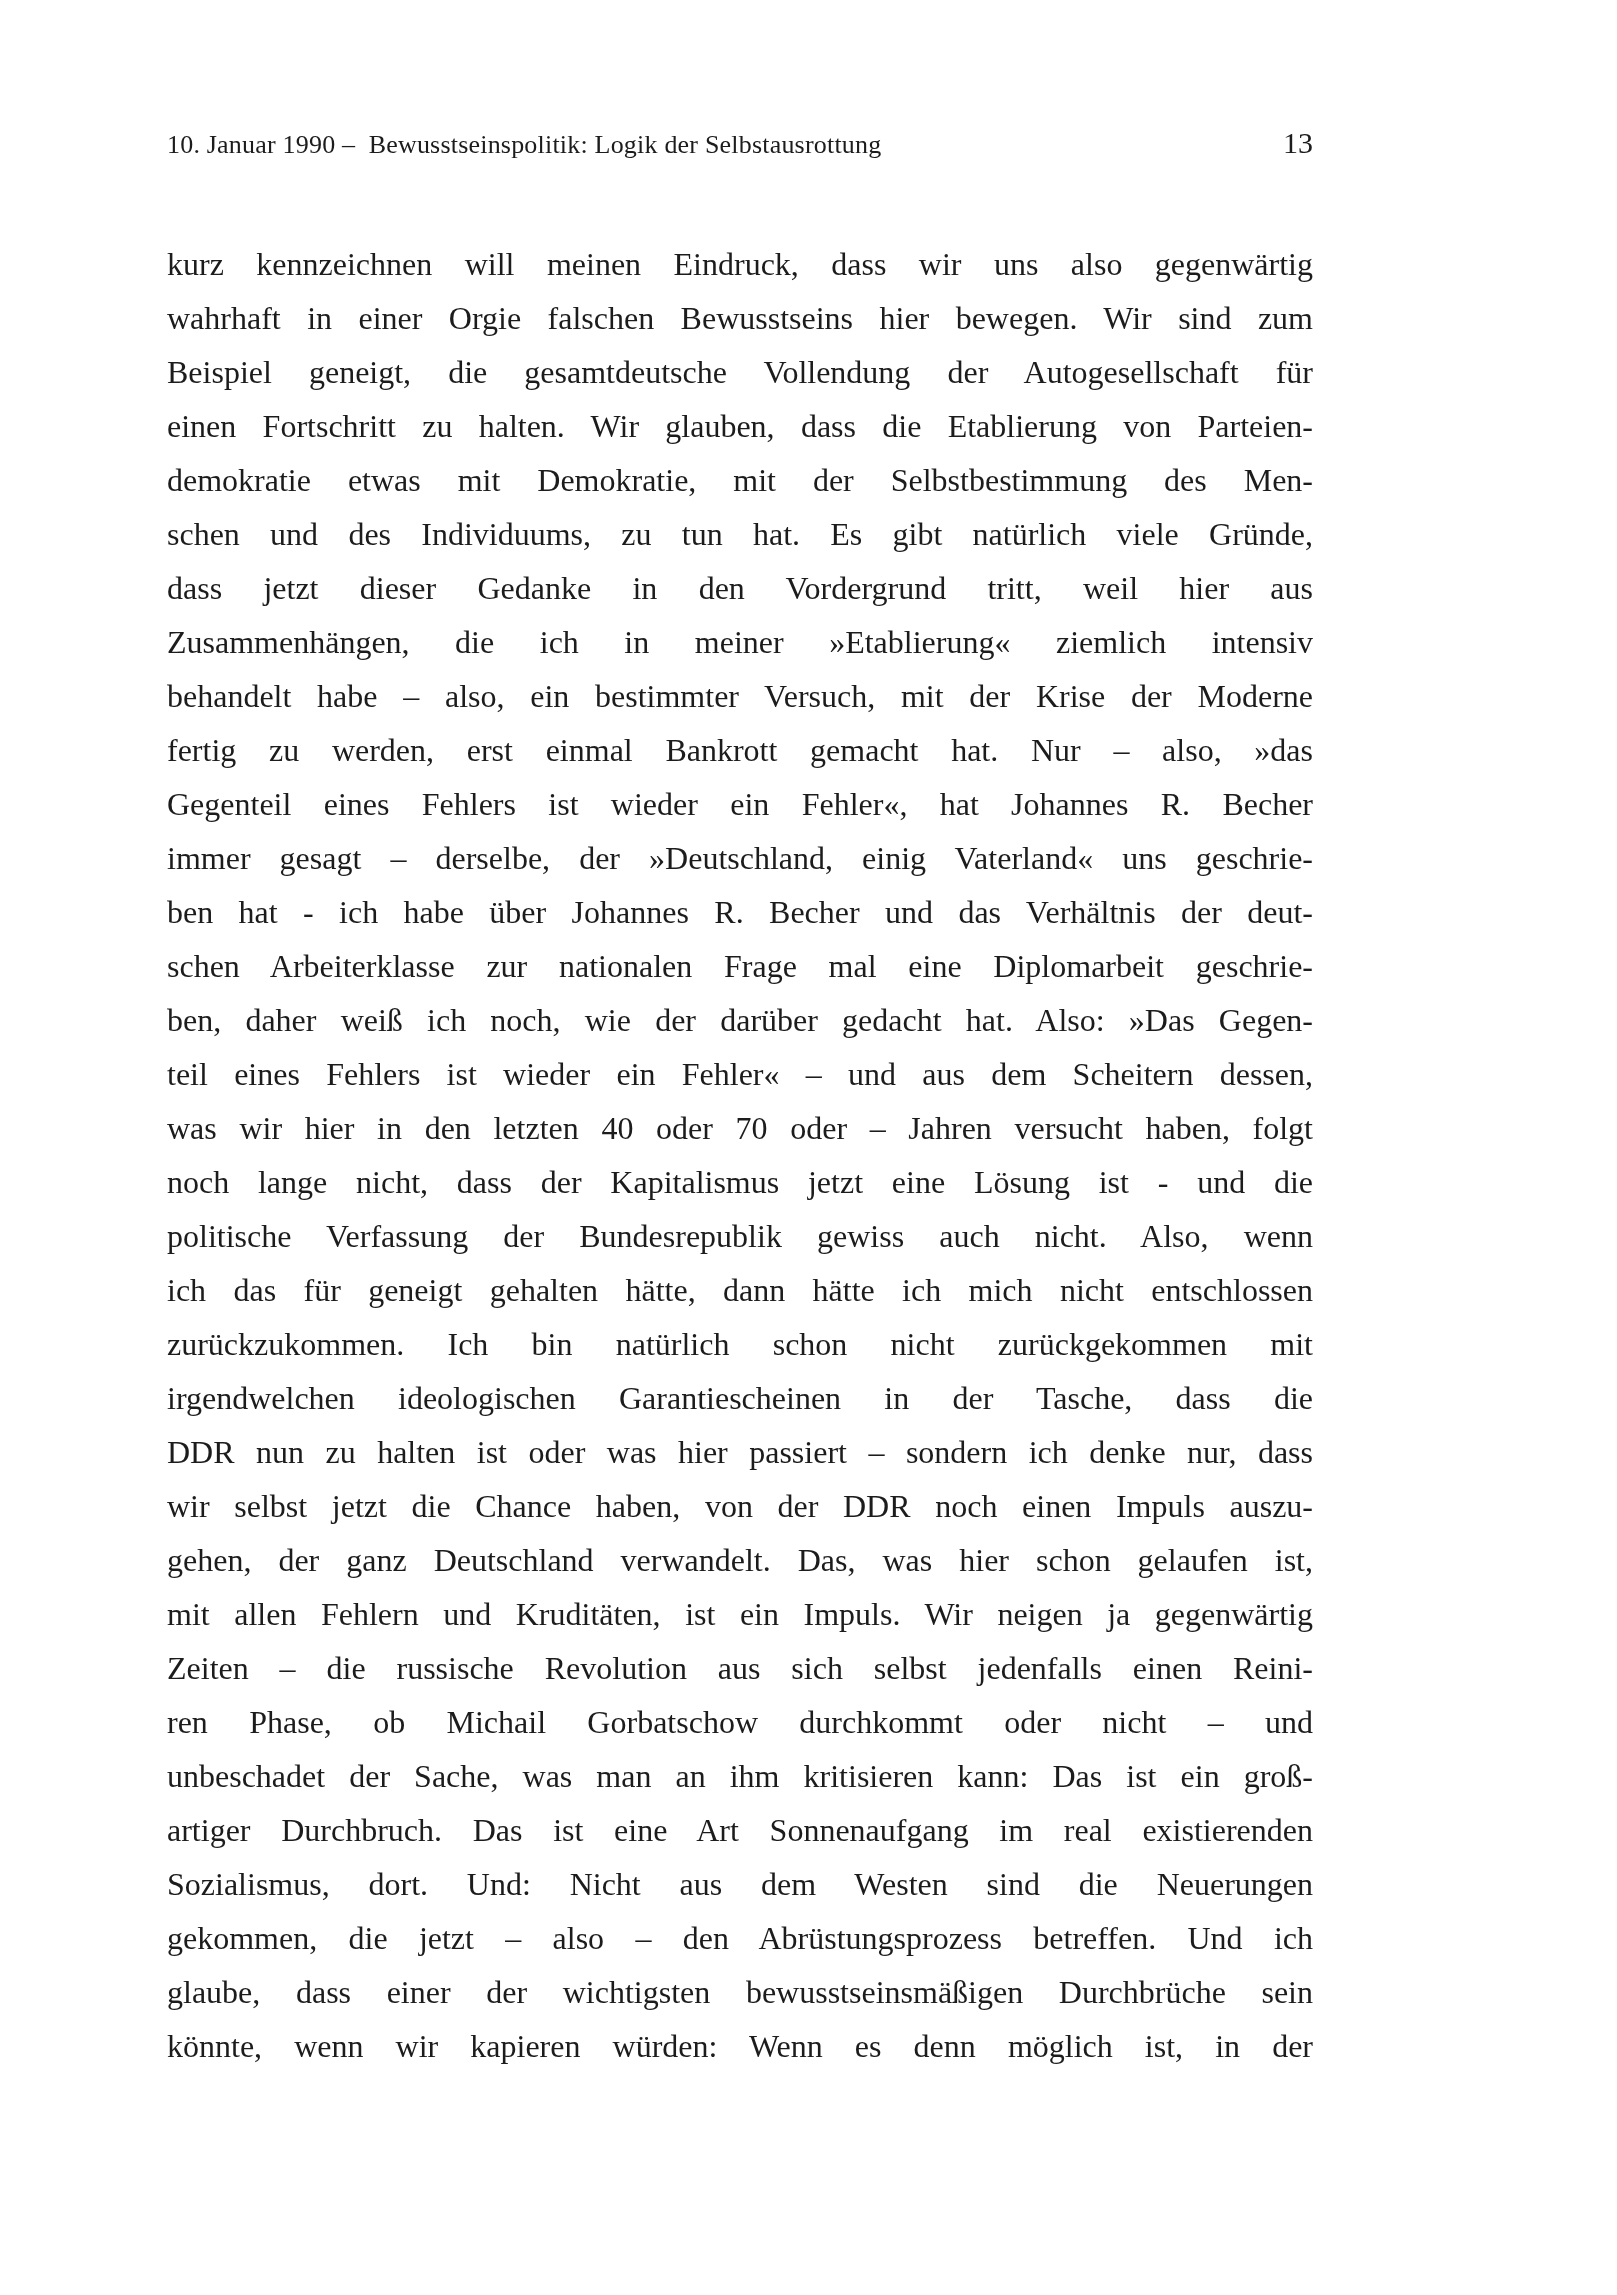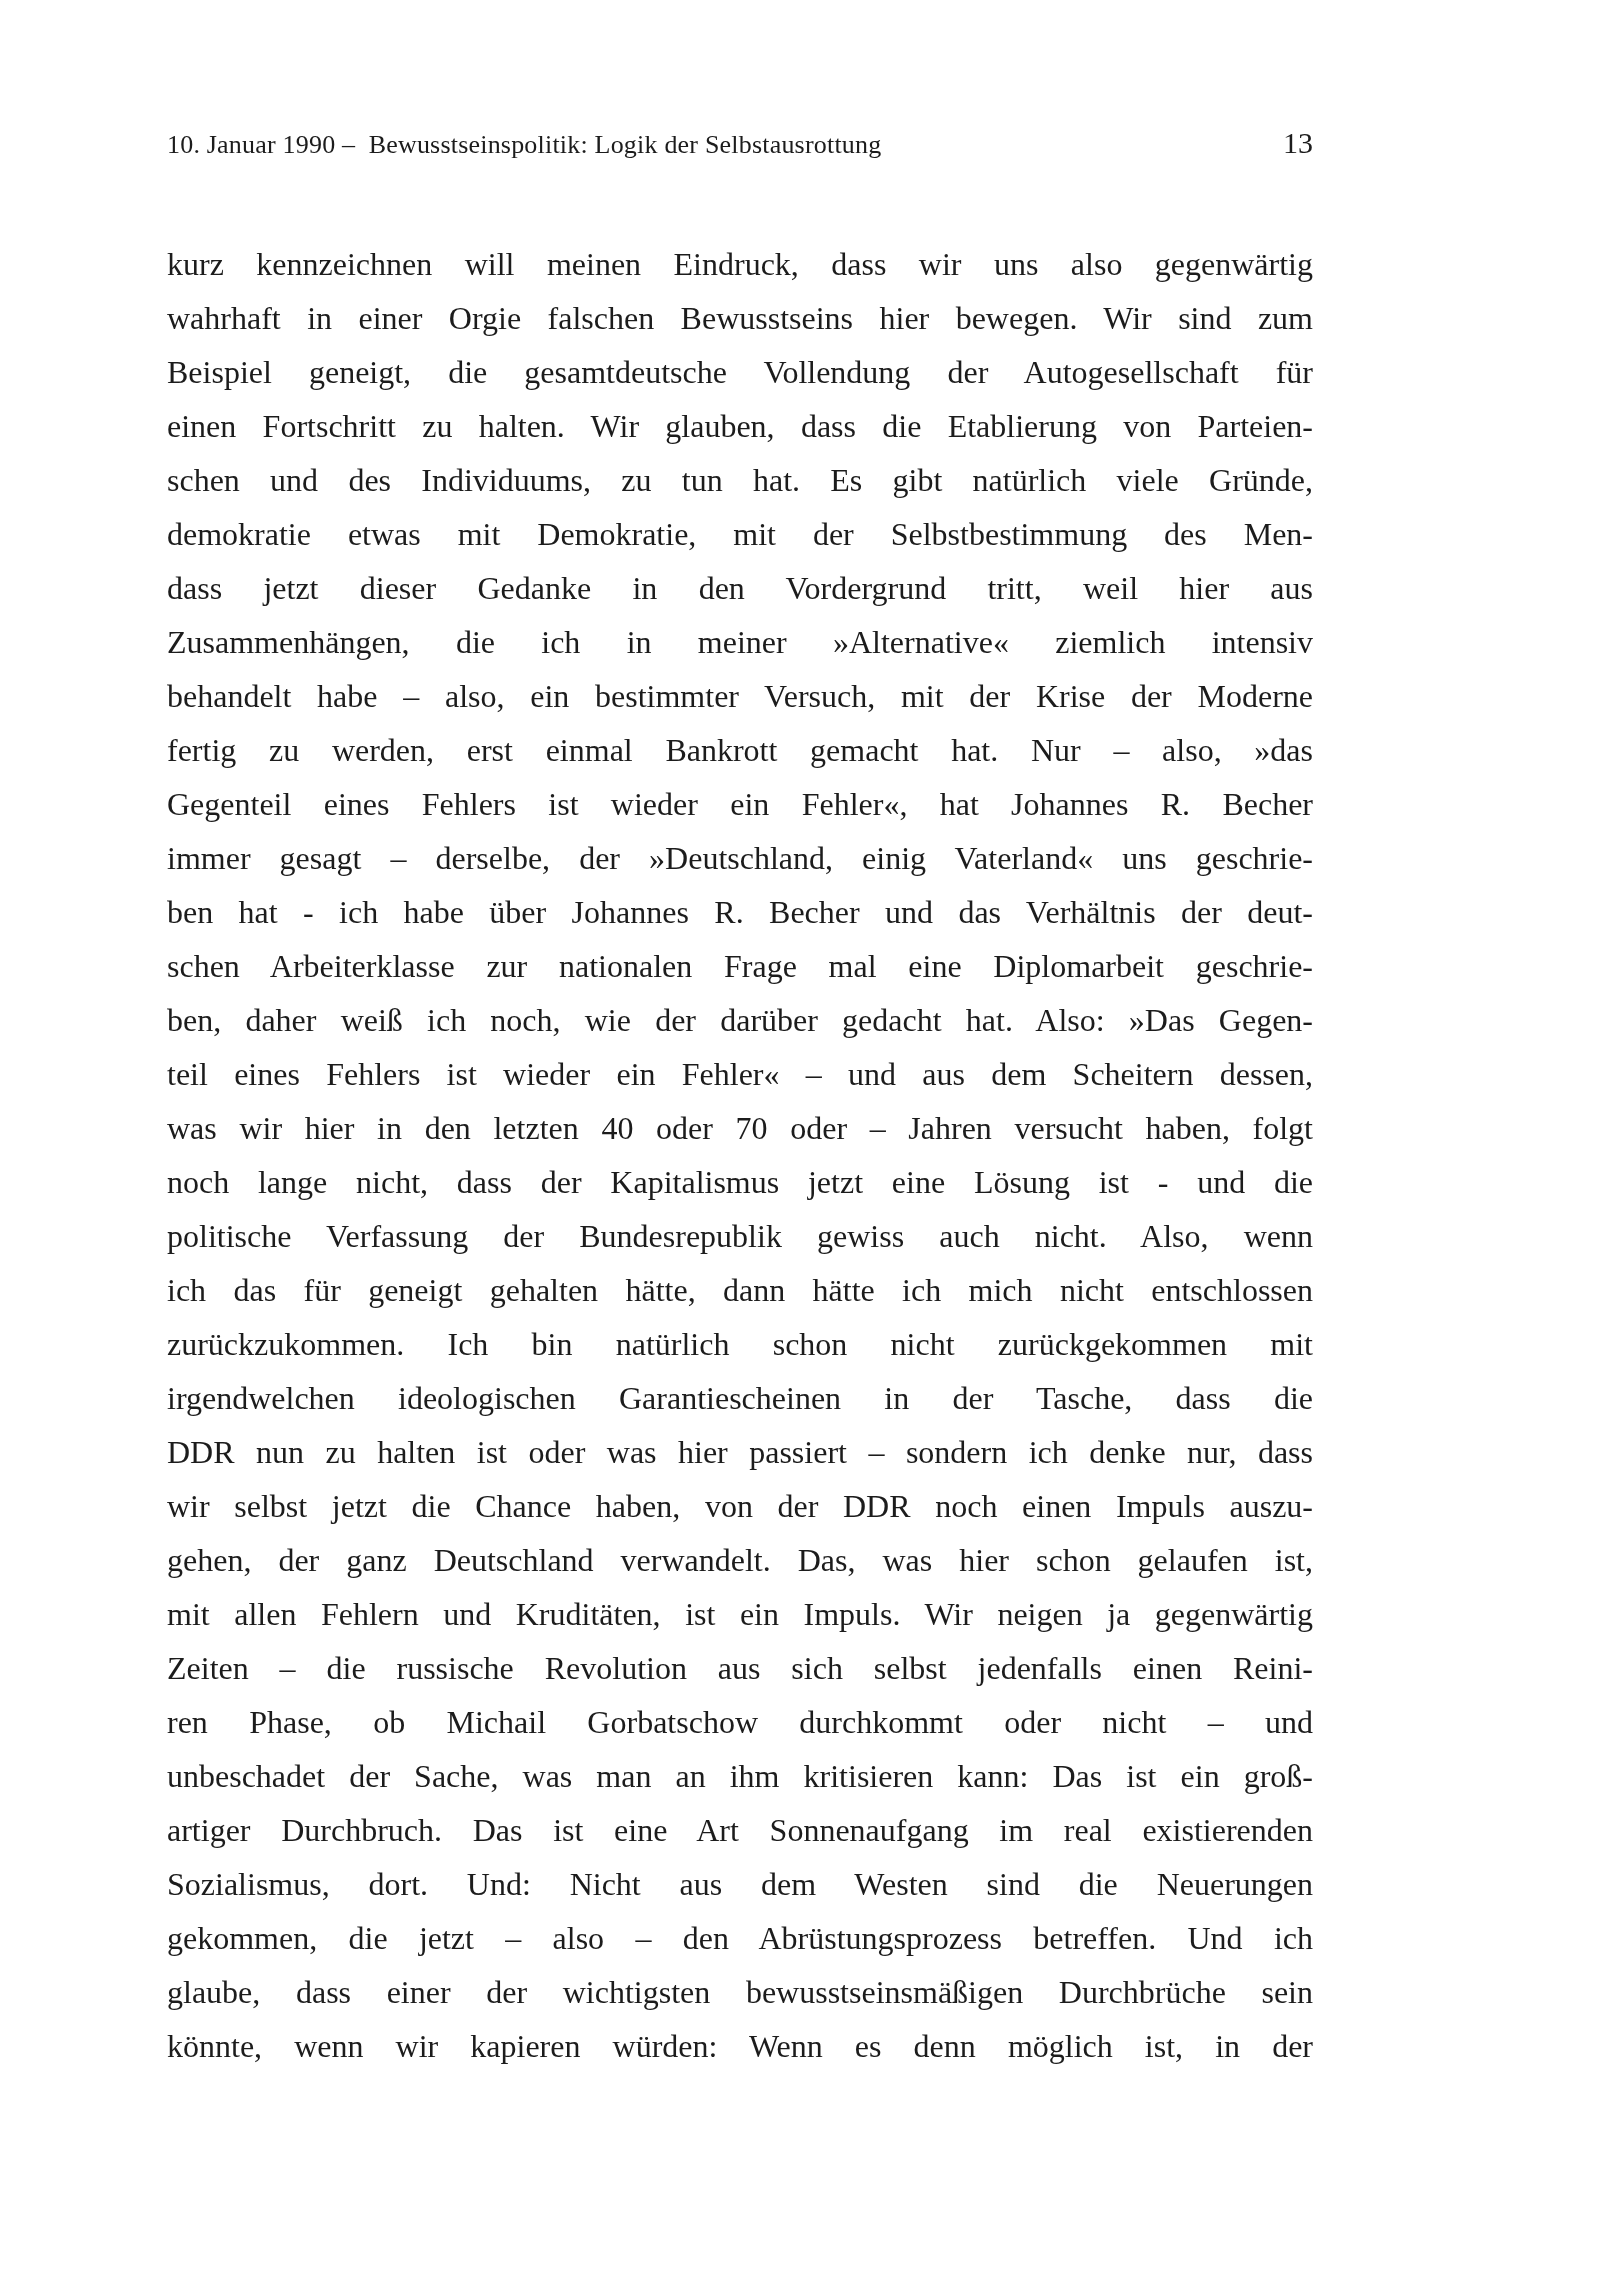--- a/index.html
+++ b/index.html
@@ -53,24 +53,24 @@
 <div class="page">
   <div class="header">
     <span class="header-title">10. Januar 1990 –  Bewusstseinspolitik: Logik der Selbstausrottung</span>
     <span class="page-number">13</span>
   </div>
   <div class="text-block">
       <div class="line">kurz kennzeichnen will meinen Eindruck, dass wir uns also gegenwärtig</div>
       <div class="line">wahrhaft in einer Orgie falschen Bewusstseins hier bewegen. Wir sind zum</div>
       <div class="line">Beispiel geneigt, die gesamtdeutsche Vollendung der Autogesellschaft für</div>
       <div class="line">einen Fortschritt zu halten. Wir glauben, dass die Etablierung von Parteien-</div>
+      <div class="line">demokratie etwas mit Demokratie, mit der Selbstbestimmung des Men-</div>
       <div class="line">schen und des Individuums, zu tun hat. Es gibt natürlich viele Gründe,</div>
-      <div class="line">demokratie etwas mit Demokratie, mit der Selbstbestimmung des Men-</div>
       <div class="line">dass jetzt dieser Gedanke in den Vordergrund tritt, weil hier aus</div>
-      <div class="line">Zusammenhängen, die ich in meiner »Alternative« ziemlich intensiv</div>
+      <div class="line">Zusammenhängen, die ich in meiner »Etablierung« ziemlich intensiv</div>
       <div class="line">behandelt habe – also, ein bestimmter Versuch, mit der Krise der Moderne</div>
       <div class="line">fertig zu werden, erst einmal Bankrott gemacht hat. Nur – also, »das</div>
       <div class="line">Gegenteil eines Fehlers ist wieder ein Fehler«, hat Johannes R. Becher</div>
       <div class="line">immer gesagt – derselbe, der »Deutschland, einig Vaterland« uns geschrie-</div>
       <div class="line">ben hat - ich habe über Johannes R. Becher und das Verhältnis der deut-</div>
       <div class="line">schen Arbeiterklasse zur nationalen Frage mal eine Diplomarbeit geschrie-</div>
       <div class="line">ben, daher weiß ich noch, wie der darüber gedacht hat. Also: »Das Gegen-</div>
       <div class="line">teil eines Fehlers ist wieder ein Fehler« – und aus dem Scheitern dessen,</div>
       <div class="line">was wir hier in den letzten 40 oder 70 oder – Jahren versucht haben, folgt</div>
       <div class="line">noch lange nicht, dass der Kapitalismus jetzt eine Lösung ist - und die</div>

